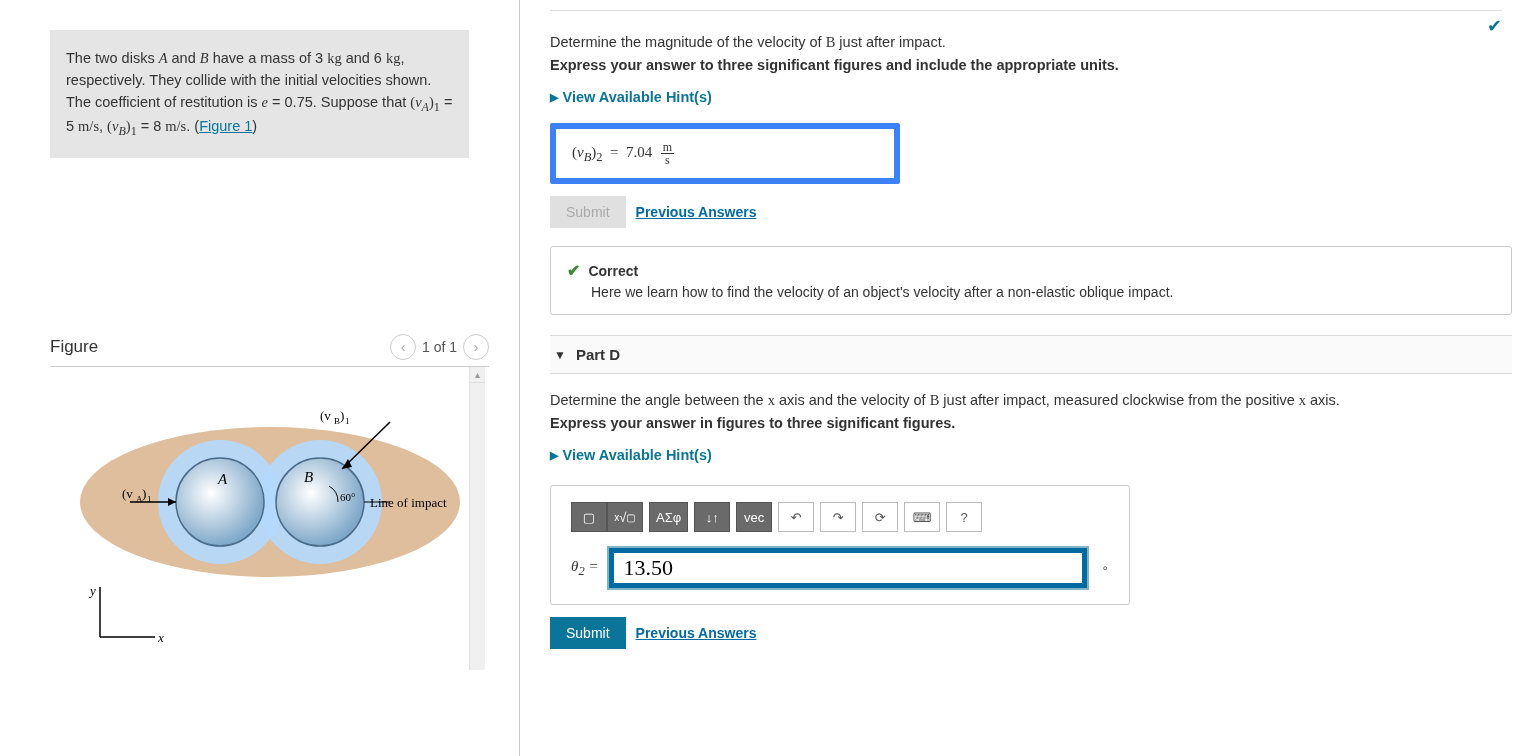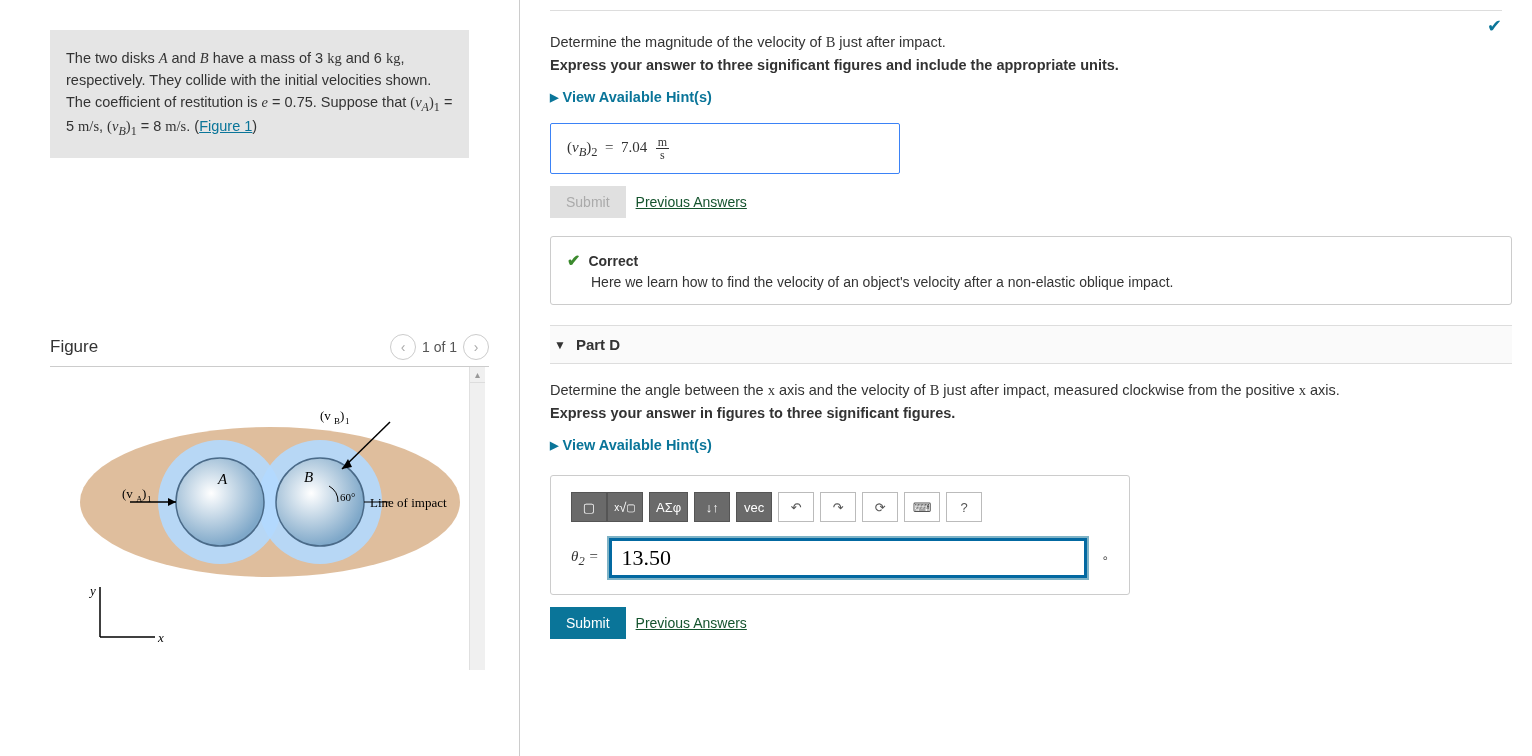--- a/index.html
+++ b/index.html
@@ -72,31 +72,31 @@
   .section-block { margin-top: 34px; }
   .prompt-line { font-size: 14.5px; margin: 6px 0; }
   .bold { font-weight: bold; }
   .hints-link {
     color: #0a7599; font-weight: bold; font-size: 14.5px;
     display: inline-flex; align-items: center; gap: 4px;
     margin: 10px 0; cursor: pointer;
   }
   .hints-link .tri { font-size: 11px; }
   .answer-box {
-    border: 1px solid #3b82f6; border-radius: 2px;
+    border: 6px solid #3b82f6; border-radius: 2px;
     padding: 12px 16px; width: 350px; font-size: 15px;
     margin: 8px 0 12px 0;
   }
   .submit-row { display:flex; align-items:center; gap:10px; margin: 6px 0 18px 0; }
   .btn-submit {
     background: #0a7599; color: #fff; border: none;
     padding: 8px 16px; font-size: 14px; cursor: pointer;
   }
   .btn-submit.disabled { background: #e0e0e0; color: #aaa; cursor: default; }
-  .prev-link { color: #14532d; text-decoration: underline; font-size: 14px; cursor:pointer; font-weight:normal;}
+  .prev-link { color: #0369a1; text-decoration: underline; font-size: 14px; cursor:pointer; font-weight:bold;}
   .feedback-box {
     border: 1px solid #ccc; border-radius: 3px;
     padding: 14px 16px; margin-bottom: 20px;
   }
   .feedback-title { font-weight: bold; display:flex; align-items:center; gap:8px; margin-bottom:4px;}
   .feedback-title .check { color: #3c8a2e; font-size:16px; }
   .feedback-body { margin-left: 24px; }
   .part-header {
     display:flex; align-items:center; gap:10px;
     border-top: 1px solid #ddd; border-bottom: 1px solid #ddd;
@@ -115,21 +115,21 @@
   .tool-btn {
     background: #6a6a6a; color:#fff; border:1px solid #555;
     height:30px; min-width:36px; padding:0 6px;
     display:inline-flex; align-items:center; justify-content:center;
     font-size:13px; cursor:pointer;
   }
   .tool-btn.light { background:#fff; color:#555; border:1px solid #bbb; }
   .input-row { display:flex; align-items:center; gap:10px; }
   .input-label { font-style: italic; font-family:'Times New Roman',serif; font-size:15px; }
   .big-input {
-    border:3px solid #0369a1; height:40px; flex:1;
+    border:5px solid #0369a1; height:40px; flex:1;
     font-size:22px; font-family:'Times New Roman',serif;
     padding: 0 10px; outline:2px solid #7fb3c6;
   }
   .unit-deg { font-size:12px; color:#555; margin-left:4px;}
   .serif { font-family: 'Times New Roman', serif; }
   .figlink { color:#0a7599; text-decoration: underline; cursor:pointer; }
   .frac { display:inline-block; text-align:center; vertical-align:middle; font-size:12px; line-height:1; }
   .frac .num { display:block; border-bottom:1px solid #333; padding:0 2px;}
   .frac .den { display:block; padding:0 2px;}
   svg text { font-family: 'Times New Roman', serif; }

